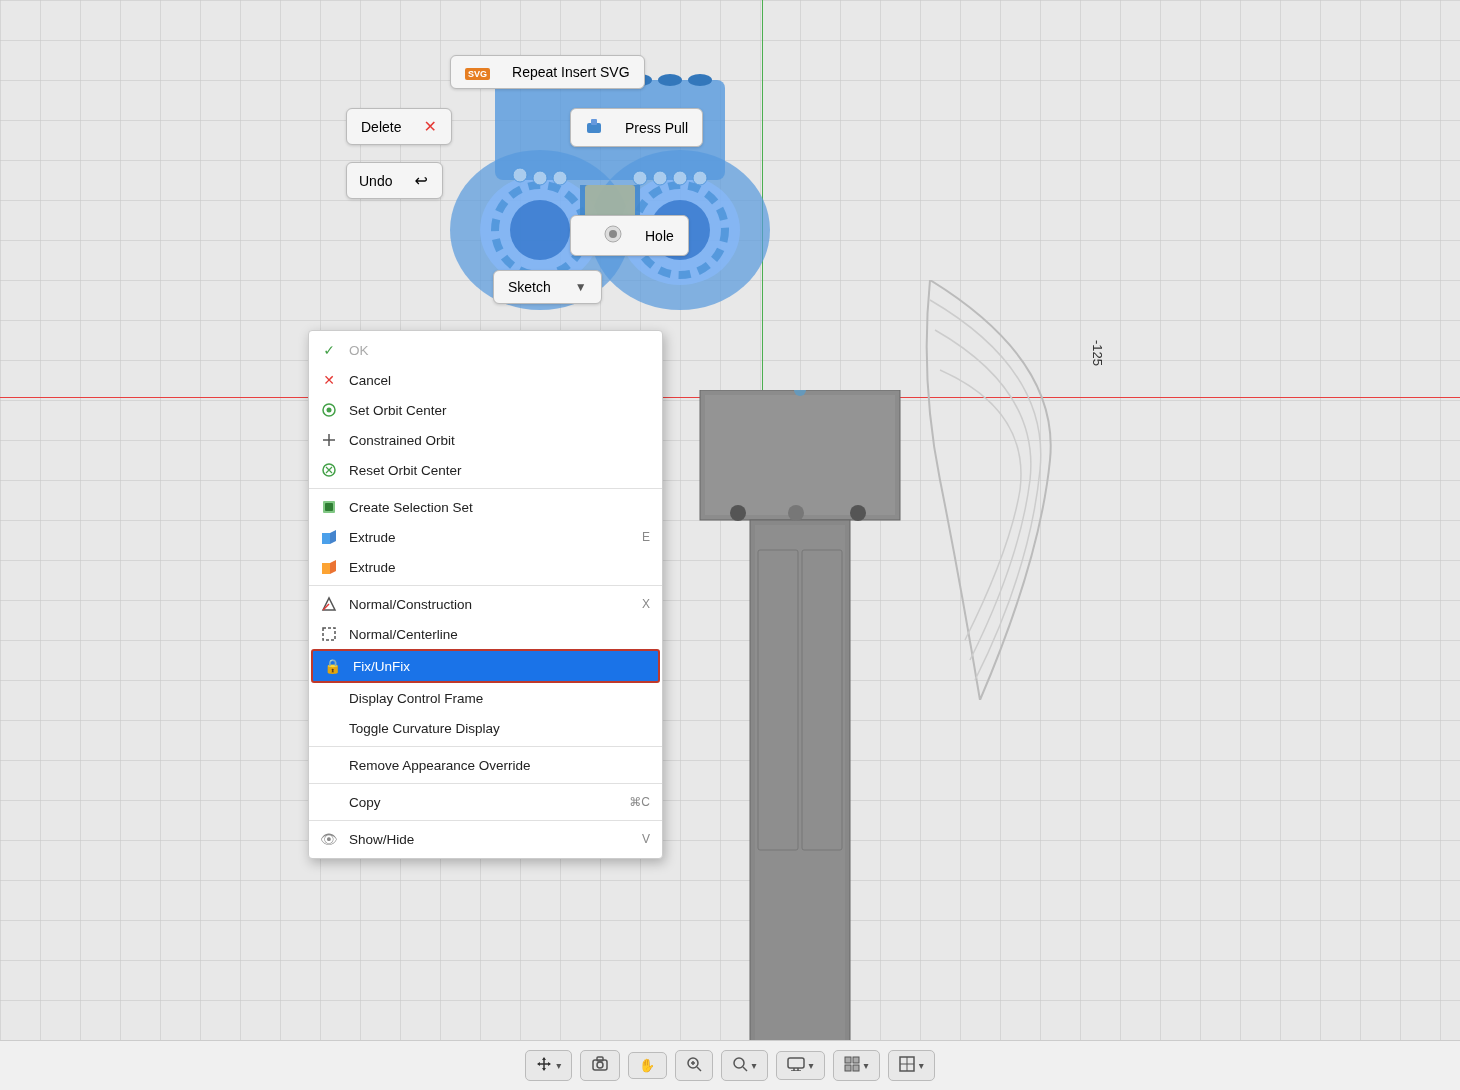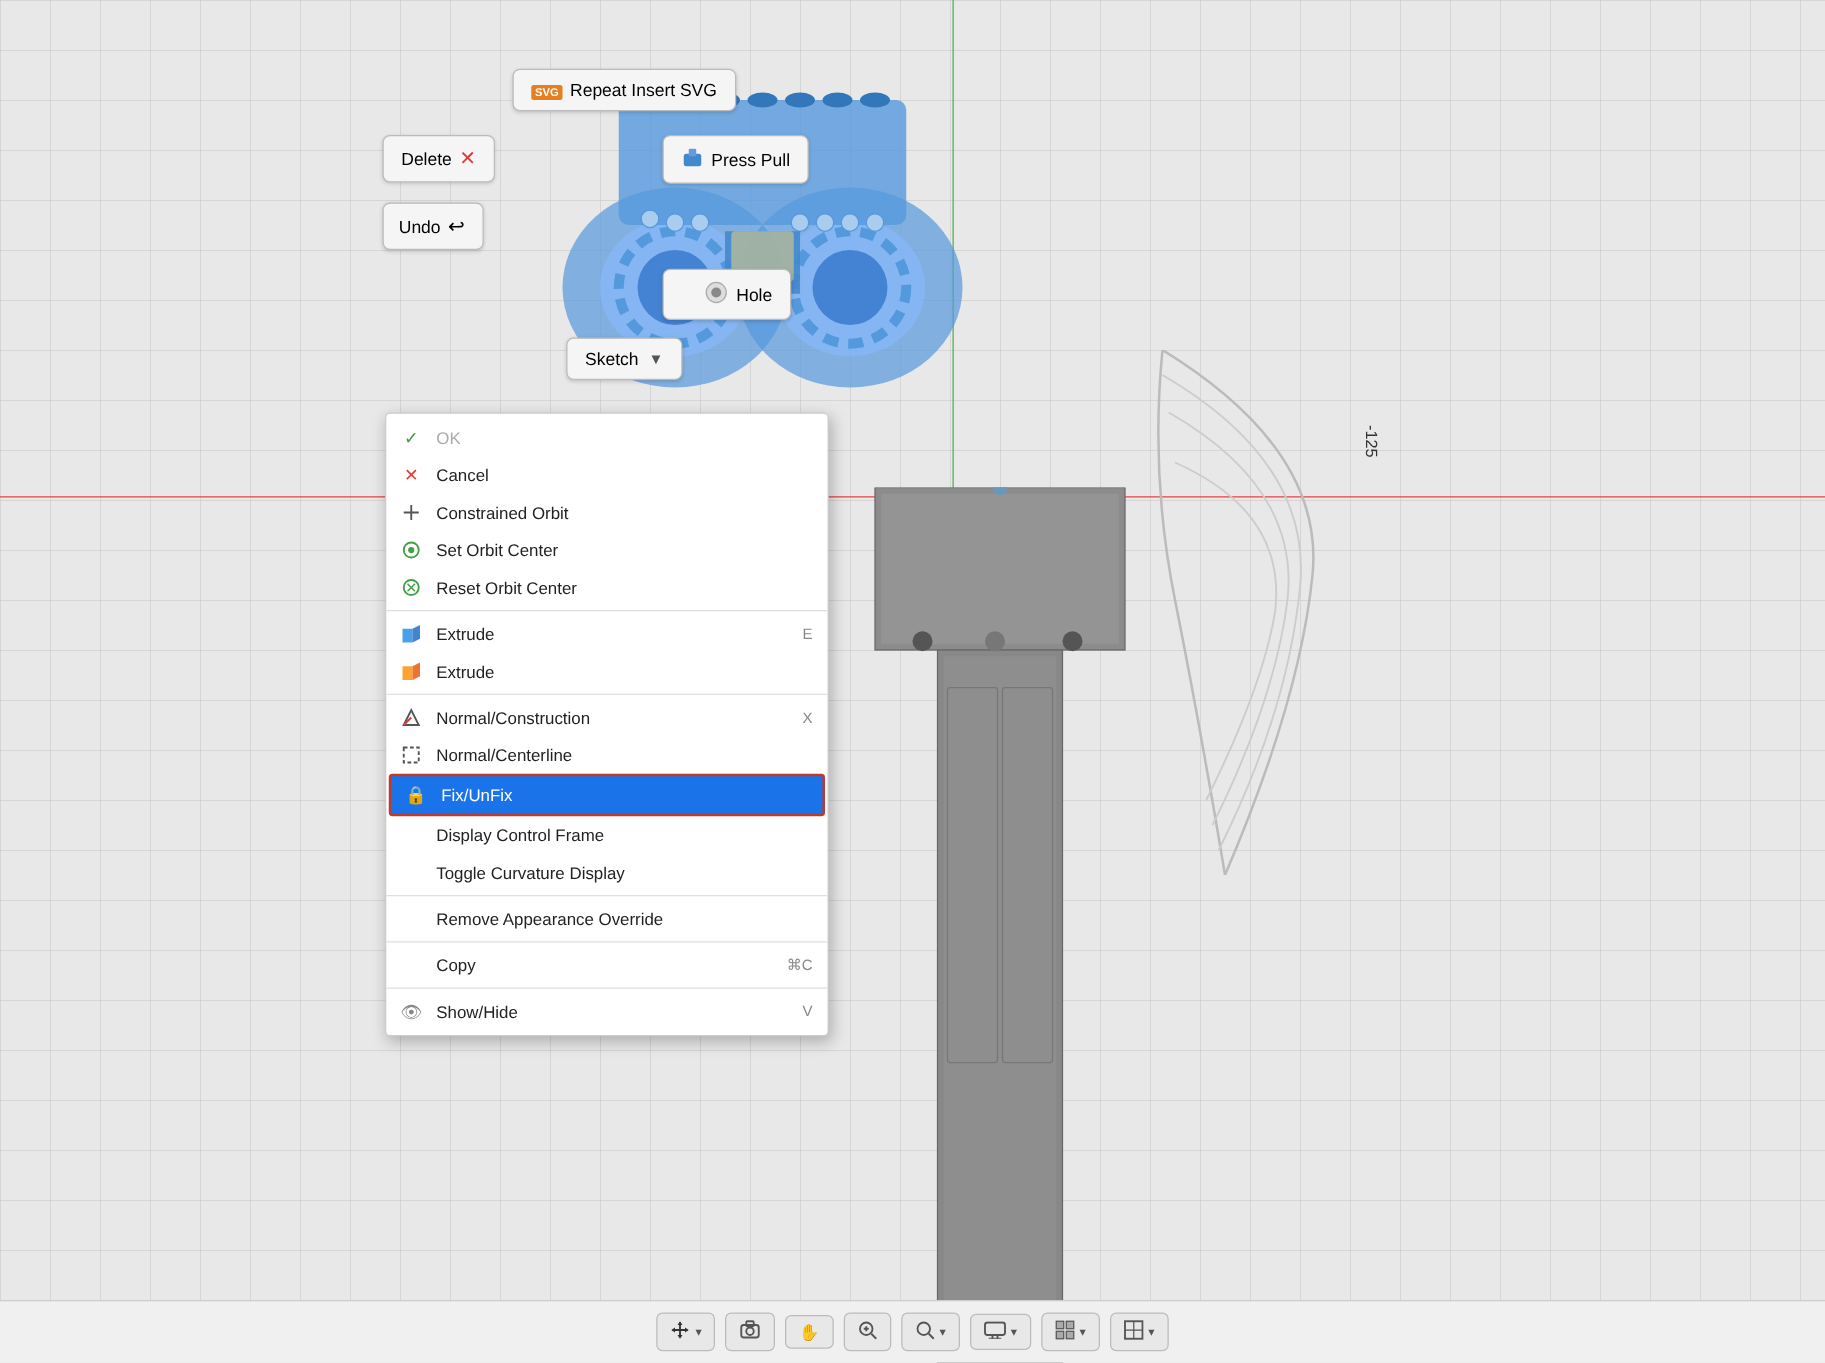--- a/index.html
+++ b/index.html
@@ -71,24 +71,25 @@
     .toolbar-btn {
       position: absolute;
       background: #f5f5f5;
       border: 1px solid #bbb;
       border-radius: 6px;
       padding: 8px 14px;
       font-size: 14px;
       cursor: pointer;
       display: flex;
       align-items: center;
-      gap: 6px;
+      gap: 22px;
       box-shadow: 0 1px 3px rgba(0,0,0,0.15);
       z-index: 20;
       white-space: nowrap;
+      margin-left: 40px;
     }
 
     .btn-repeat-svg {
       top: 55px;
       left: 410px;
     }
 
     .btn-delete {
       top: 108px;
       left: 306px;
@@ -345,51 +346,60 @@
     <span class="menu-icon" style="color:#43a047;">✓</span>
     <span>OK</span>
   </div>
 
   <div class="menu-item">
     <span class="menu-icon" style="color:#e53935;">✕</span>
     <span>Cancel</span>
   </div>
 
   <div class="menu-item">
+    <span class="menu-icon" style="color:#43a047;">
+      <svg width="16" height="16" viewBox="0 0 16 16">
+          <circle cx="8" cy="8" r="6" fill="none" stroke="#43a047" stroke-width="1.5"></circle>
+          <circle cx="8" cy="8" r="2.5" fill="#43a047"></circle>
+        </svg>
+    </span>
+    <span>Set Orbit Center</span>
+  </div>
+
+  <div class="menu-item">
     <span class="menu-icon" style="color:#555;">
       <svg width="16" height="16" viewBox="0 0 16 16">
           <line x1="8" y1="2" x2="8" y2="14" stroke="#555" stroke-width="1.5"></line>
           <line x1="2" y1="8" x2="14" y2="8" stroke="#555" stroke-width="1.5"></line>
         </svg>
     </span>
     <span>Constrained Orbit</span>
   </div>
 
   <div class="menu-item">
     <span class="menu-icon" style="color:#43a047;">
       <svg width="16" height="16" viewBox="0 0 16 16">
           <circle cx="8" cy="8" r="6" fill="none" stroke="#43a047" stroke-width="1.5"></circle>
-          <circle cx="8" cy="8" r="2.5" fill="#43a047"></circle>
-        </svg>
-    </span>
-    <span>Set Orbit Center</span>
-  </div>
-
-  <div class="menu-item">
-    <span class="menu-icon" style="color:#43a047;">
-      <svg width="16" height="16" viewBox="0 0 16 16">
-          <circle cx="8" cy="8" r="6" fill="none" stroke="#43a047" stroke-width="1.5"></circle>
           <path d="M5 5 L11 11 M11 5 L5 11" stroke="#43a047" stroke-width="1.2"></path>
         </svg>
     </span>
     <span>Reset Orbit Center</span>
   </div>
 
   <div class="menu-separator"></div>
 
+  <div class="menu-item">
+    <span class="menu-icon">
+      <svg width="16" height="16" viewBox="0 0 16 16">
+          <rect x="2" y="2" width="12" height="12" rx="1" fill="#4caf50" opacity="0.7"></rect>
+          <rect x="4" y="4" width="8" height="8" rx="1" fill="#2e7d32"></rect>
+        </svg>
+    </span>
+    <span>Create Selection Set</span>
+  </div>
 
   <div class="menu-item">
     <span class="menu-icon">
       <svg width="16" height="16" viewBox="0 0 16 16">
           <rect x="1" y="4" width="8" height="11" fill="#1e88e5" opacity="0.8"></rect>
           <polygon points="9,4 15,1 15,12 9,15" fill="#1565c0" opacity="0.8"></polygon>
         </svg>
     </span>
     <span>Extrude</span>
     <span class="shortcut">E</span>

